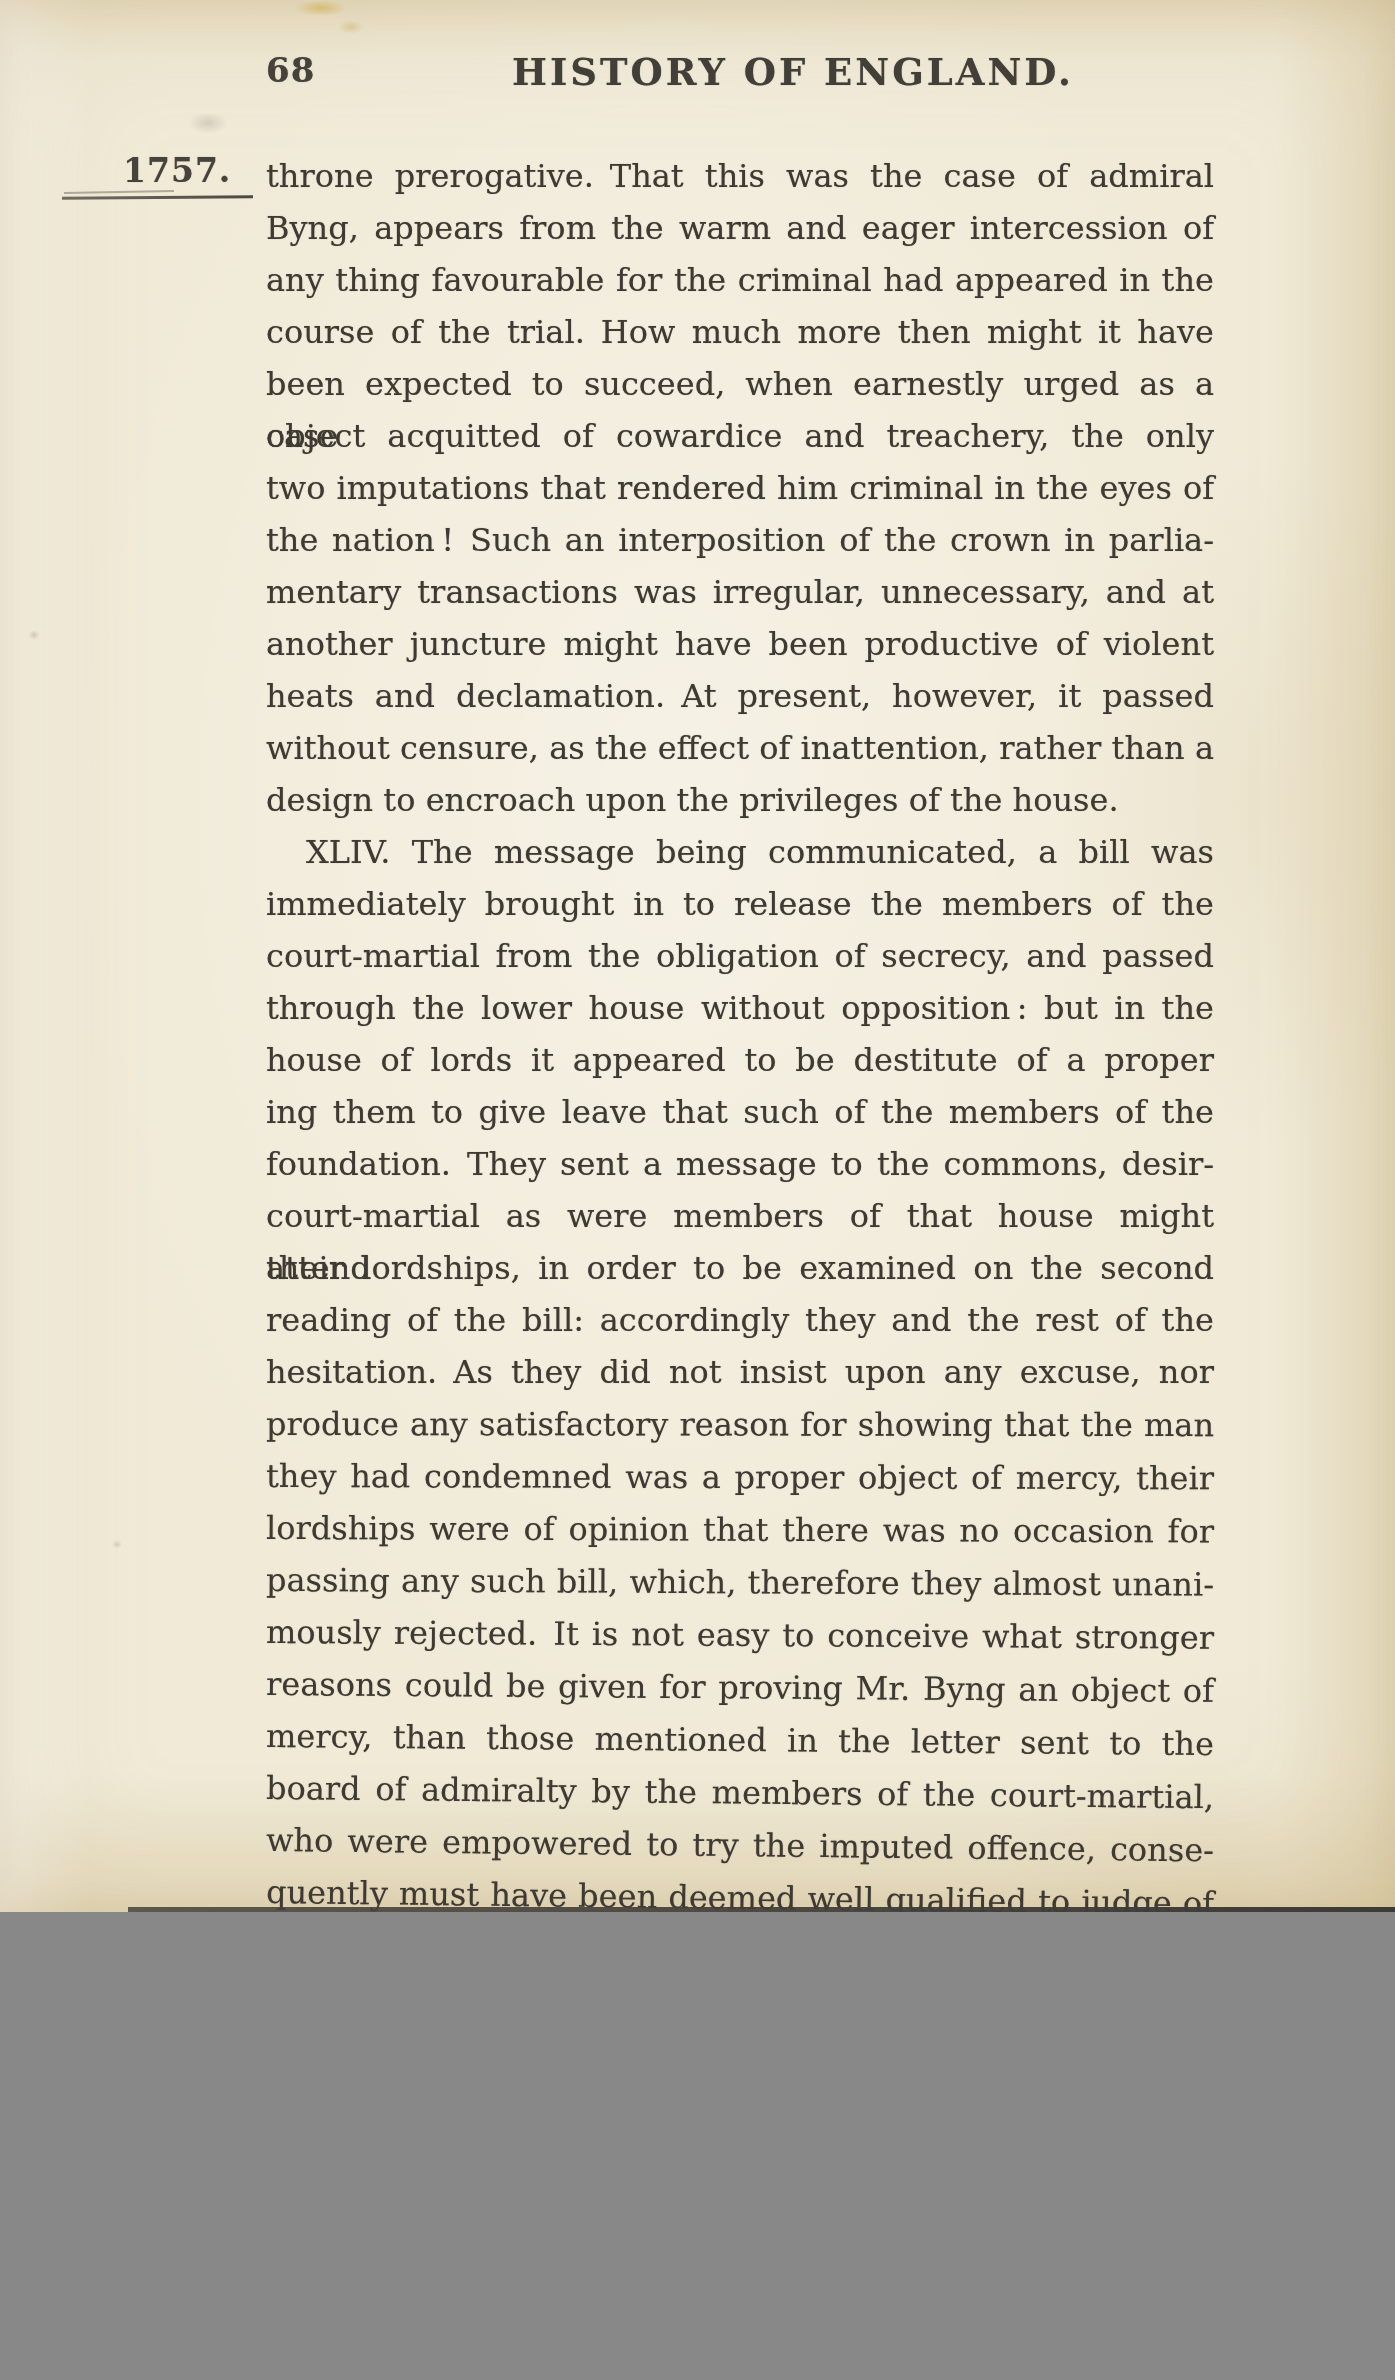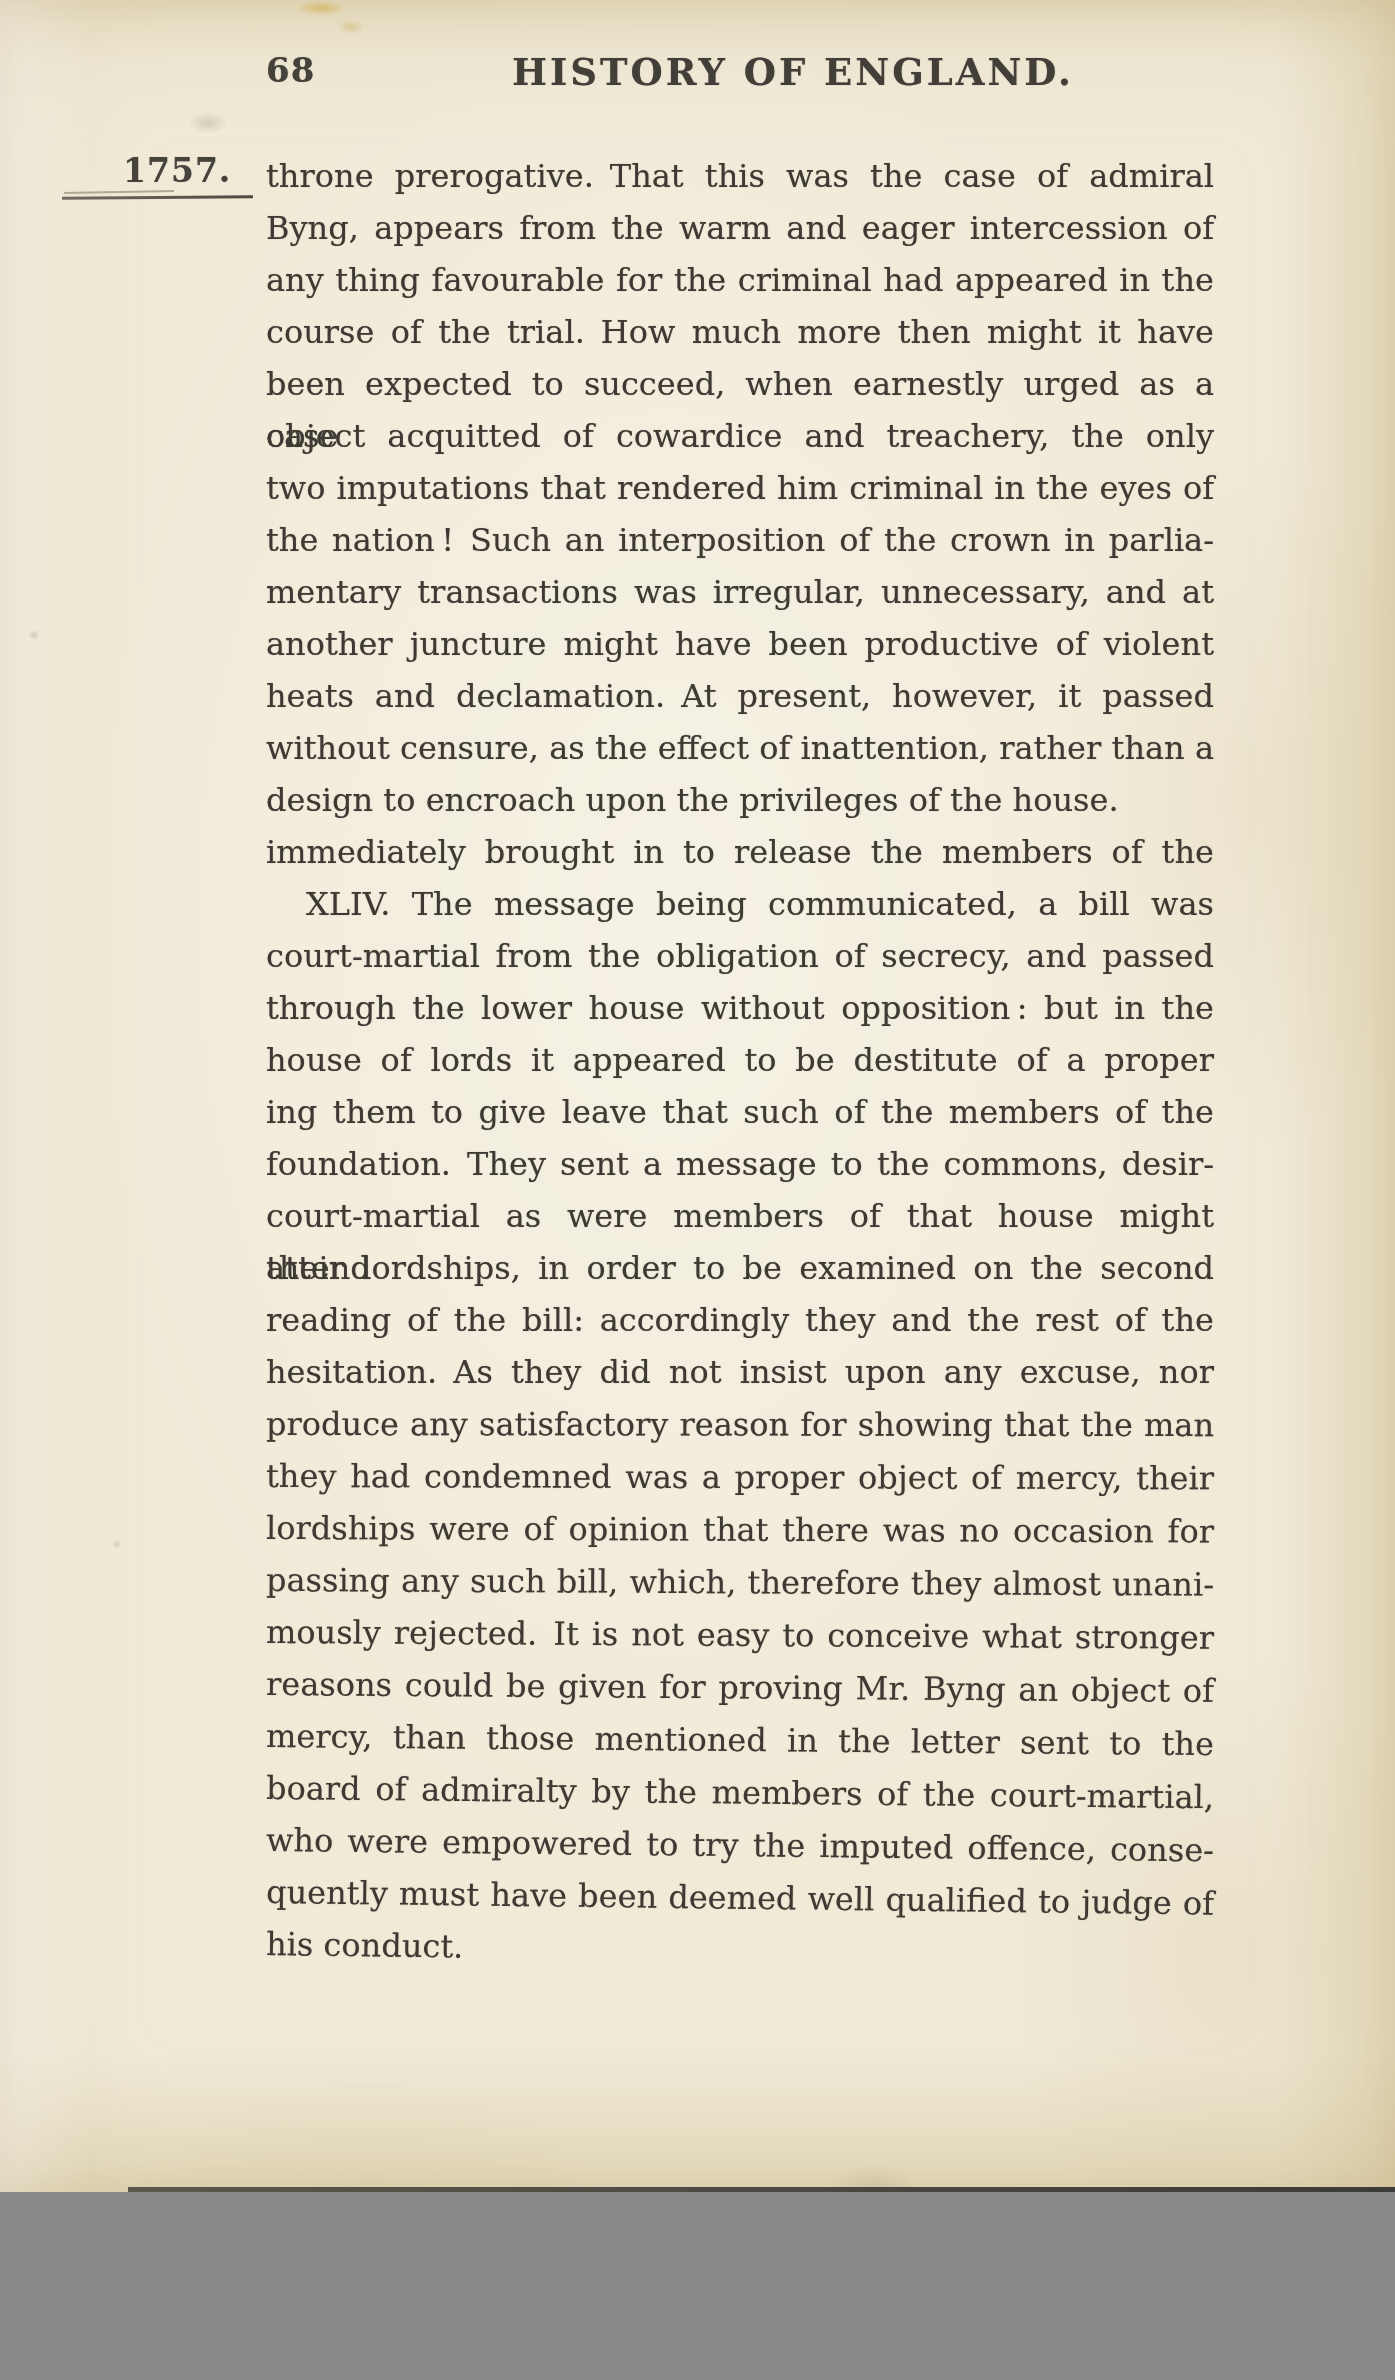--- a/index.html
+++ b/index.html
@@ -1,18 +1,18 @@
 <!DOCTYPE html>
 <html><head>
 <meta charset="utf-8">
 <style>
   html,body { margin:0; padding:0; background:#888; }
   .page {
     position:relative;
-    width:1395px; height:2192px;
+    width:1395px; height:1912px;
     background:#f0ead7;
     overflow:hidden;
     font-family:"DejaVu Serif", serif;
   }
   
   .page::before {
     content:""; position:absolute; inset:0; pointer-events:none;
     background:
       radial-gradient(ellipse 900px 1400px at 48% 42%, rgba(255,255,255,0.35), rgba(255,255,255,0) 70%),
       linear-gradient(to right, rgba(255,255,255,0.55) 0px, rgba(255,255,255,0.25) 40px, rgba(255,255,255,0) 90px),
@@ -111,22 +111,22 @@
         <div class="line">object acquitted of cowardice and treachery, the only</div>
         <div class="line">two imputations that rendered him criminal in the eyes of</div>
         <div class="line">the nation ! Such an interposition of the crown in parlia-</div>
         <div class="line">mentary transactions was irregular, unnecessary, and at</div>
         <div class="line">another juncture might have been productive of violent</div>
         <div class="line">heats and declamation. At present, however, it passed</div>
         <div class="line">without censure, as the effect of inattention, rather than a</div>
         <div class="line last">design to encroach upon the privileges of the house.</div>
       </div>
       <div>
+        <div class="line indent">XLIV. The message being communicated, a bill was</div>
         <div class="line">immediately brought in to release the members of the</div>
-        <div class="line indent">XLIV. The message being communicated, a bill was</div>
         <div class="line">court-martial from the obligation of secrecy, and passed</div>
         <div class="line">through the lower house without opposition : but in the</div>
         <div class="line">house of lords it appeared to be destitute of a proper</div>
         <div class="line">ing them to give leave that such of the members of the</div>
         <div class="line">foundation. They sent a message to the commons, desir-</div>
         <div class="line">court-martial as were members of that house might attend</div>
         <div class="line">their lordships, in order to be examined on the second</div>
         <div class="line">reading of the bill: accordingly they and the rest of the</div>
         <div class="line">hesitation. As they did not insist upon any excuse, nor</div>
         <div class="line" style="transform: rotate(0.07deg); transform-origin: 0px 60%;">produce any satisfactory reason for showing that the man</div>

